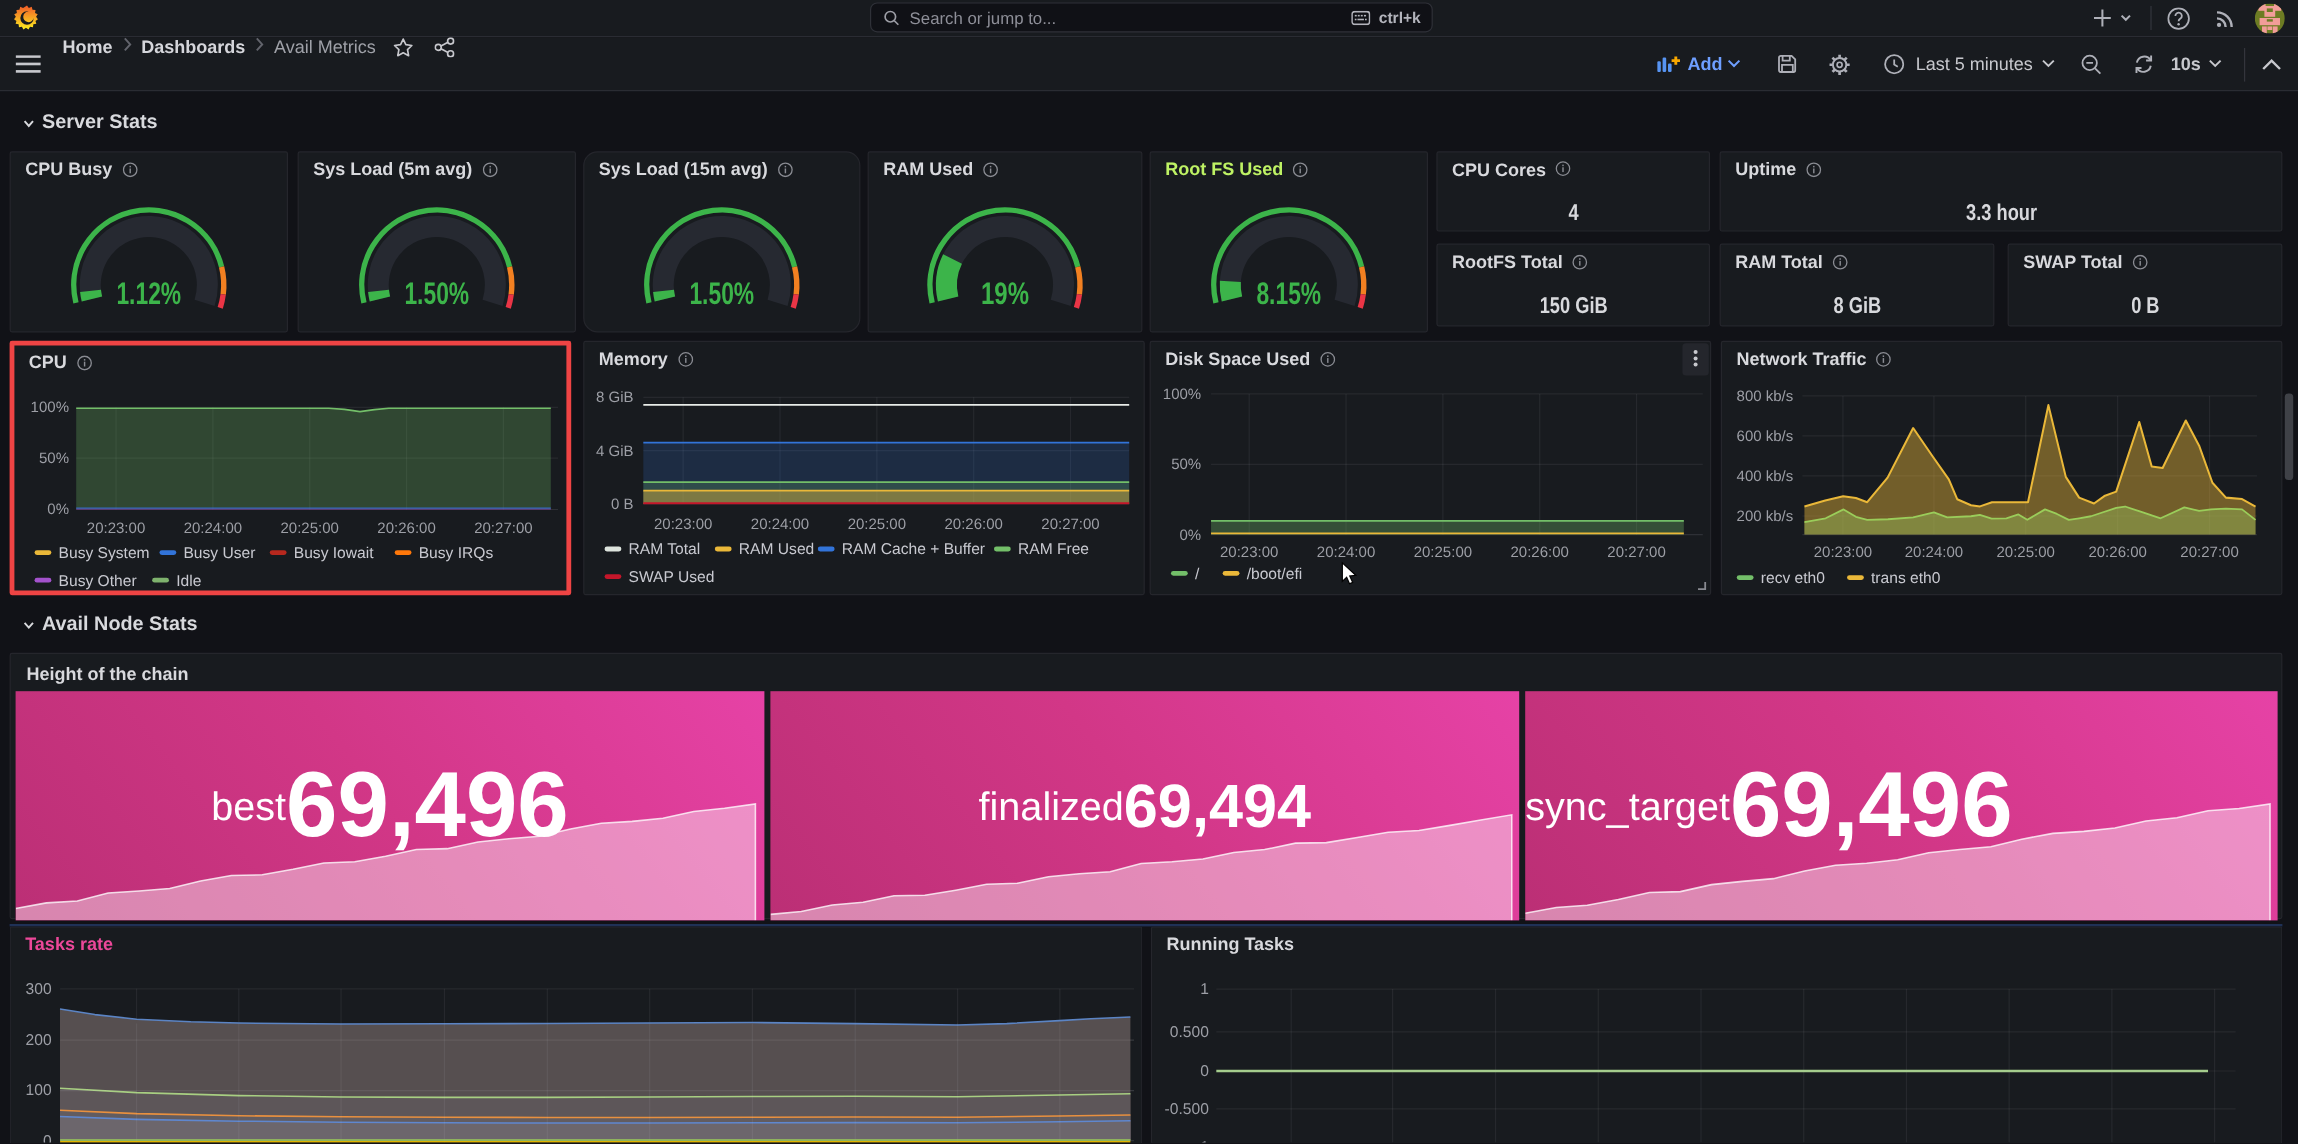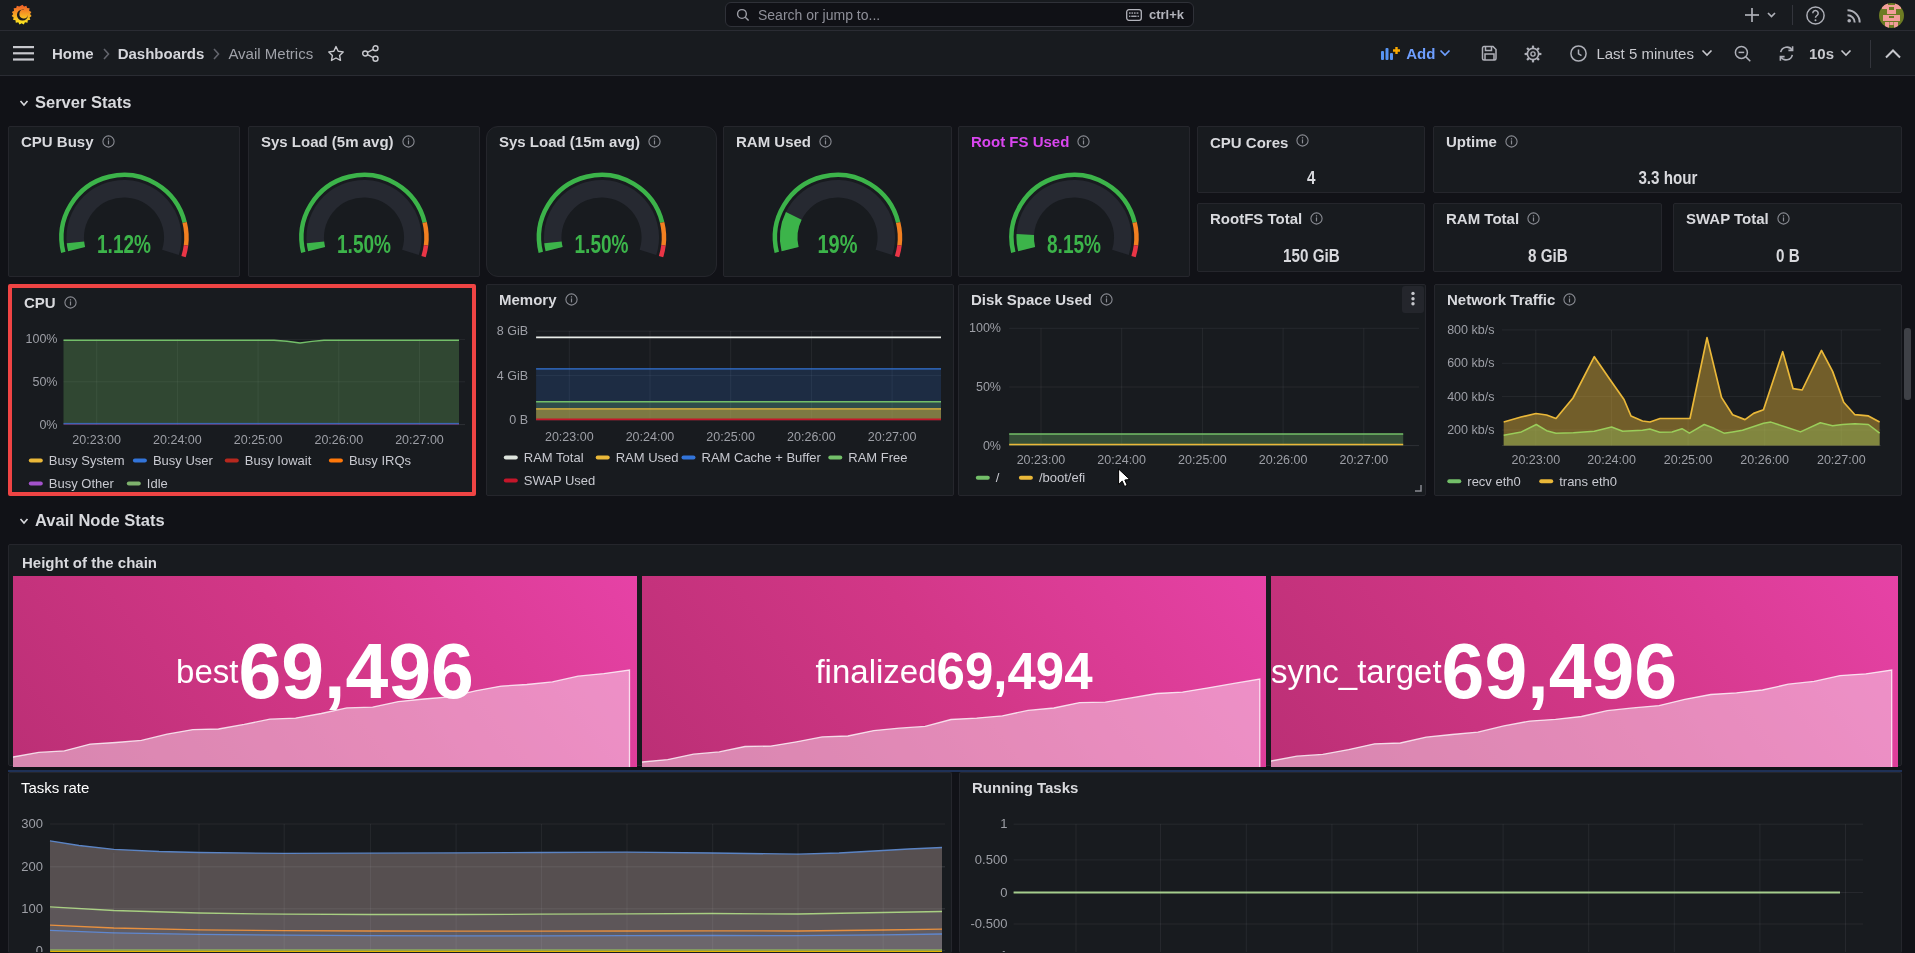--- a/index.html
+++ b/index.html
@@ -68,21 +68,21 @@
 <rect x="10.5" y="19" width="4" height="3" fill="#f29d99"></rect>
       </g>
     </svg>
   </div>
 <div style="position:absolute;left:0;top:31px;width:1915px;height:45px;background:#181b1f;border-bottom:1px solid #2a2c33">
     <svg width="21" height="15" viewBox="0 0 21 15" style="position:absolute;left:13px;top:15px">
 <rect y="0" width="21" height="2.2" fill="#c7c8cd"></rect>
       <rect y="6.2" width="21" height="2.2" fill="#c7c8cd"></rect>
       <rect y="12.4" width="21" height="2.2" fill="#c7c8cd"></rect>
     </svg>
-    <div style="position:absolute;left:52px;top:0;height:45px;display:flex;align-items:center;font-size:15px;color:#d5d6db">
+    <div style="position:absolute;left:52px;top:0;height:45px;display:flex;align-items:flex-start;font-size:15px;color:#d5d6db">
 <b style="font-weight:bold">Home</b>
       <svg width="24" height="12" viewBox="0 0 24 12">
         <path d="M 10 1 l 4.5 5 l -4.5 5" stroke="#62646c" stroke-width="1.6" fill="none"></path>
       </svg>
 <b style="font-weight:bold">Dashboards</b>
       <svg width="24" height="12" viewBox="0 0 24 12">
         <path d="M 10 1 l 4.5 5 l -4.5 5" stroke="#62646c" stroke-width="1.6" fill="none"></path>
       </svg>
 <span style="color:#9fa1a8">Avail Metrics</span>
 <svg width="18" height="18" viewBox="0 0 18 18" style="margin-left:14px">
@@ -232,21 +232,21 @@
       <path d="M 52.80 125.41 A 62.5 62.5 0 0 1 174.16 95.44" fill="none" stroke="#3CB44A" stroke-width="4.5" stroke-linecap="butt"></path>
       <path d="M 174.16 95.44 A 62.5 62.5 0 0 1 175.50 118.35" fill="none" stroke="#F28021" stroke-width="4.5" stroke-linecap="butt"></path>
       <path d="M 175.50 118.35 A 62.5 62.5 0 0 1 173.01 129.61" fill="none" stroke="#EA3546" stroke-width="4.5" stroke-linecap="butt"></path>
       <path d="M 66.11 122.14 A 48.8 48.8 0 1 1 159.96 125.42" fill="none" stroke="#262931" stroke-width="17.5" stroke-linecap="butt"></path>
       <path d="M 66.11 122.14 A 48.8 48.8 0 0 1 69.79 88.80" fill="none" stroke="#3CB44A" stroke-width="17.5" stroke-linecap="butt"></path>
       <text x="113.5" y="126.0" text-anchor="middle" font-size="26" font-weight="bold" fill="#3CB44A" font-family="Liberation Sans" textLength="40" lengthAdjust="spacingAndGlyphs">19%</text>
     </svg>
   </div>
 <div style="position:absolute;left:958px;top:126px;width:232px;height:151px;background:#181b1f;border:1px solid #25262c;border-radius:2px;box-sizing:border-box;">
     <div style="display:flex;align-items:center;padding:7px 0 0 12px;height:22px;">
-      <span style="font-size:15px;font-weight:bold;color:#d946ef;letter-spacing:0">Root FS Used</span>
+      <span style="font-size:15px;font-weight:bold;color:#bef264;letter-spacing:0">Root FS Used</span>
       <svg width="13" height="13" viewBox="0 0 13 13" style="margin-left:8px;flex:none">
         <circle cx="6.5" cy="6.5" r="5.6" fill="none" stroke="#898b92" stroke-width="1.1"></circle>
         <rect x="5.9" y="5.4" width="1.2" height="4" fill="#898b92"></rect>
         <rect x="5.9" y="3.2" width="1.2" height="1.3" fill="#898b92"></rect>
       </svg>
     </div>
     <svg width="230" height="149" style="position:absolute;left:0;top:0">
       <path d="M 54.30 125.41 A 62.5 62.5 0 0 1 175.66 95.44" fill="none" stroke="#3CB44A" stroke-width="4.5" stroke-linecap="butt"></path>
       <path d="M 175.66 95.44 A 62.5 62.5 0 0 1 177.00 118.35" fill="none" stroke="#F28021" stroke-width="4.5" stroke-linecap="butt"></path>
       <path d="M 177.00 118.35 A 62.5 62.5 0 0 1 174.51 129.61" fill="none" stroke="#EA3546" stroke-width="4.5" stroke-linecap="butt"></path>
@@ -509,21 +509,21 @@
       <polyline points="0.0,185.0 25.9,180.2 51.7,178.4 77.6,173.6 103.5,167.8 129.3,167.0 155.2,161.2 181.0,158.5 206.9,156.2 232.8,149.9 258.6,145.1 284.5,143.3 310.4,140.5 336.2,134.7 362.1,131.9 388.0,129.6 413.8,123.3 439.7,118.5 465.5,116.8 491.4,114.0 517.3,108.2 543.1,105.4 569.0,99.6 594.9,97.8 620.7,94.0 620.7,191.0" fill="none" stroke="rgba(255,255,255,0.78)" stroke-width="1.3"></polyline>
     </svg>
     <div style="position:absolute;left:0;right:0;top:0;bottom:0;display:flex;align-items:center;justify-content:flex-start">
       <span style="font-size:33px;color:#fff">sync_target</span>
       <span style="font-size:77px;font-weight:bold;color:#fff">69,496</span>
     </div>
   </div>
 <div style="position:absolute;left:8px;top:770px;width:1894px;height:2px;background:rgba(61,113,217,0.33)"></div>
 <div style="position:absolute;left:8px;top:772px;width:944px;height:181px;background:#181b1f;border:1px solid #25262c;border-radius:2px;box-sizing:border-box;border-bottom:none">
     <div style="display:flex;align-items:center;padding:7px 0 0 12px;height:22px;">
-      <span style="font-size:15px;font-weight:normal;color:#ffffff;letter-spacing:0">Tasks rate</span>
+      <span style="font-size:15px;font-weight:bold;color:#ec4899;letter-spacing:0">Tasks rate</span>
     </div>
     <svg width="942" height="179" style="position:absolute;left:0;top:0">
       <line x1="104.8" y1="51" x2="104.8" y2="179" stroke="rgba(204,204,220,0.08)" stroke-width="1"></line>
       <line x1="190" y1="51" x2="190" y2="179" stroke="rgba(204,204,220,0.08)" stroke-width="1"></line>
       <line x1="275.2" y1="51" x2="275.2" y2="179" stroke="rgba(204,204,220,0.08)" stroke-width="1"></line>
       <line x1="361.4" y1="51" x2="361.4" y2="179" stroke="rgba(204,204,220,0.08)" stroke-width="1"></line>
       <line x1="447.1" y1="51" x2="447.1" y2="179" stroke="rgba(204,204,220,0.08)" stroke-width="1"></line>
       <line x1="532.4" y1="51" x2="532.4" y2="179" stroke="rgba(204,204,220,0.08)" stroke-width="1"></line>
       <line x1="618" y1="51" x2="618" y2="179" stroke="rgba(204,204,220,0.08)" stroke-width="1"></line>
       <line x1="703.7" y1="51" x2="703.7" y2="179" stroke="rgba(204,204,220,0.08)" stroke-width="1"></line>

